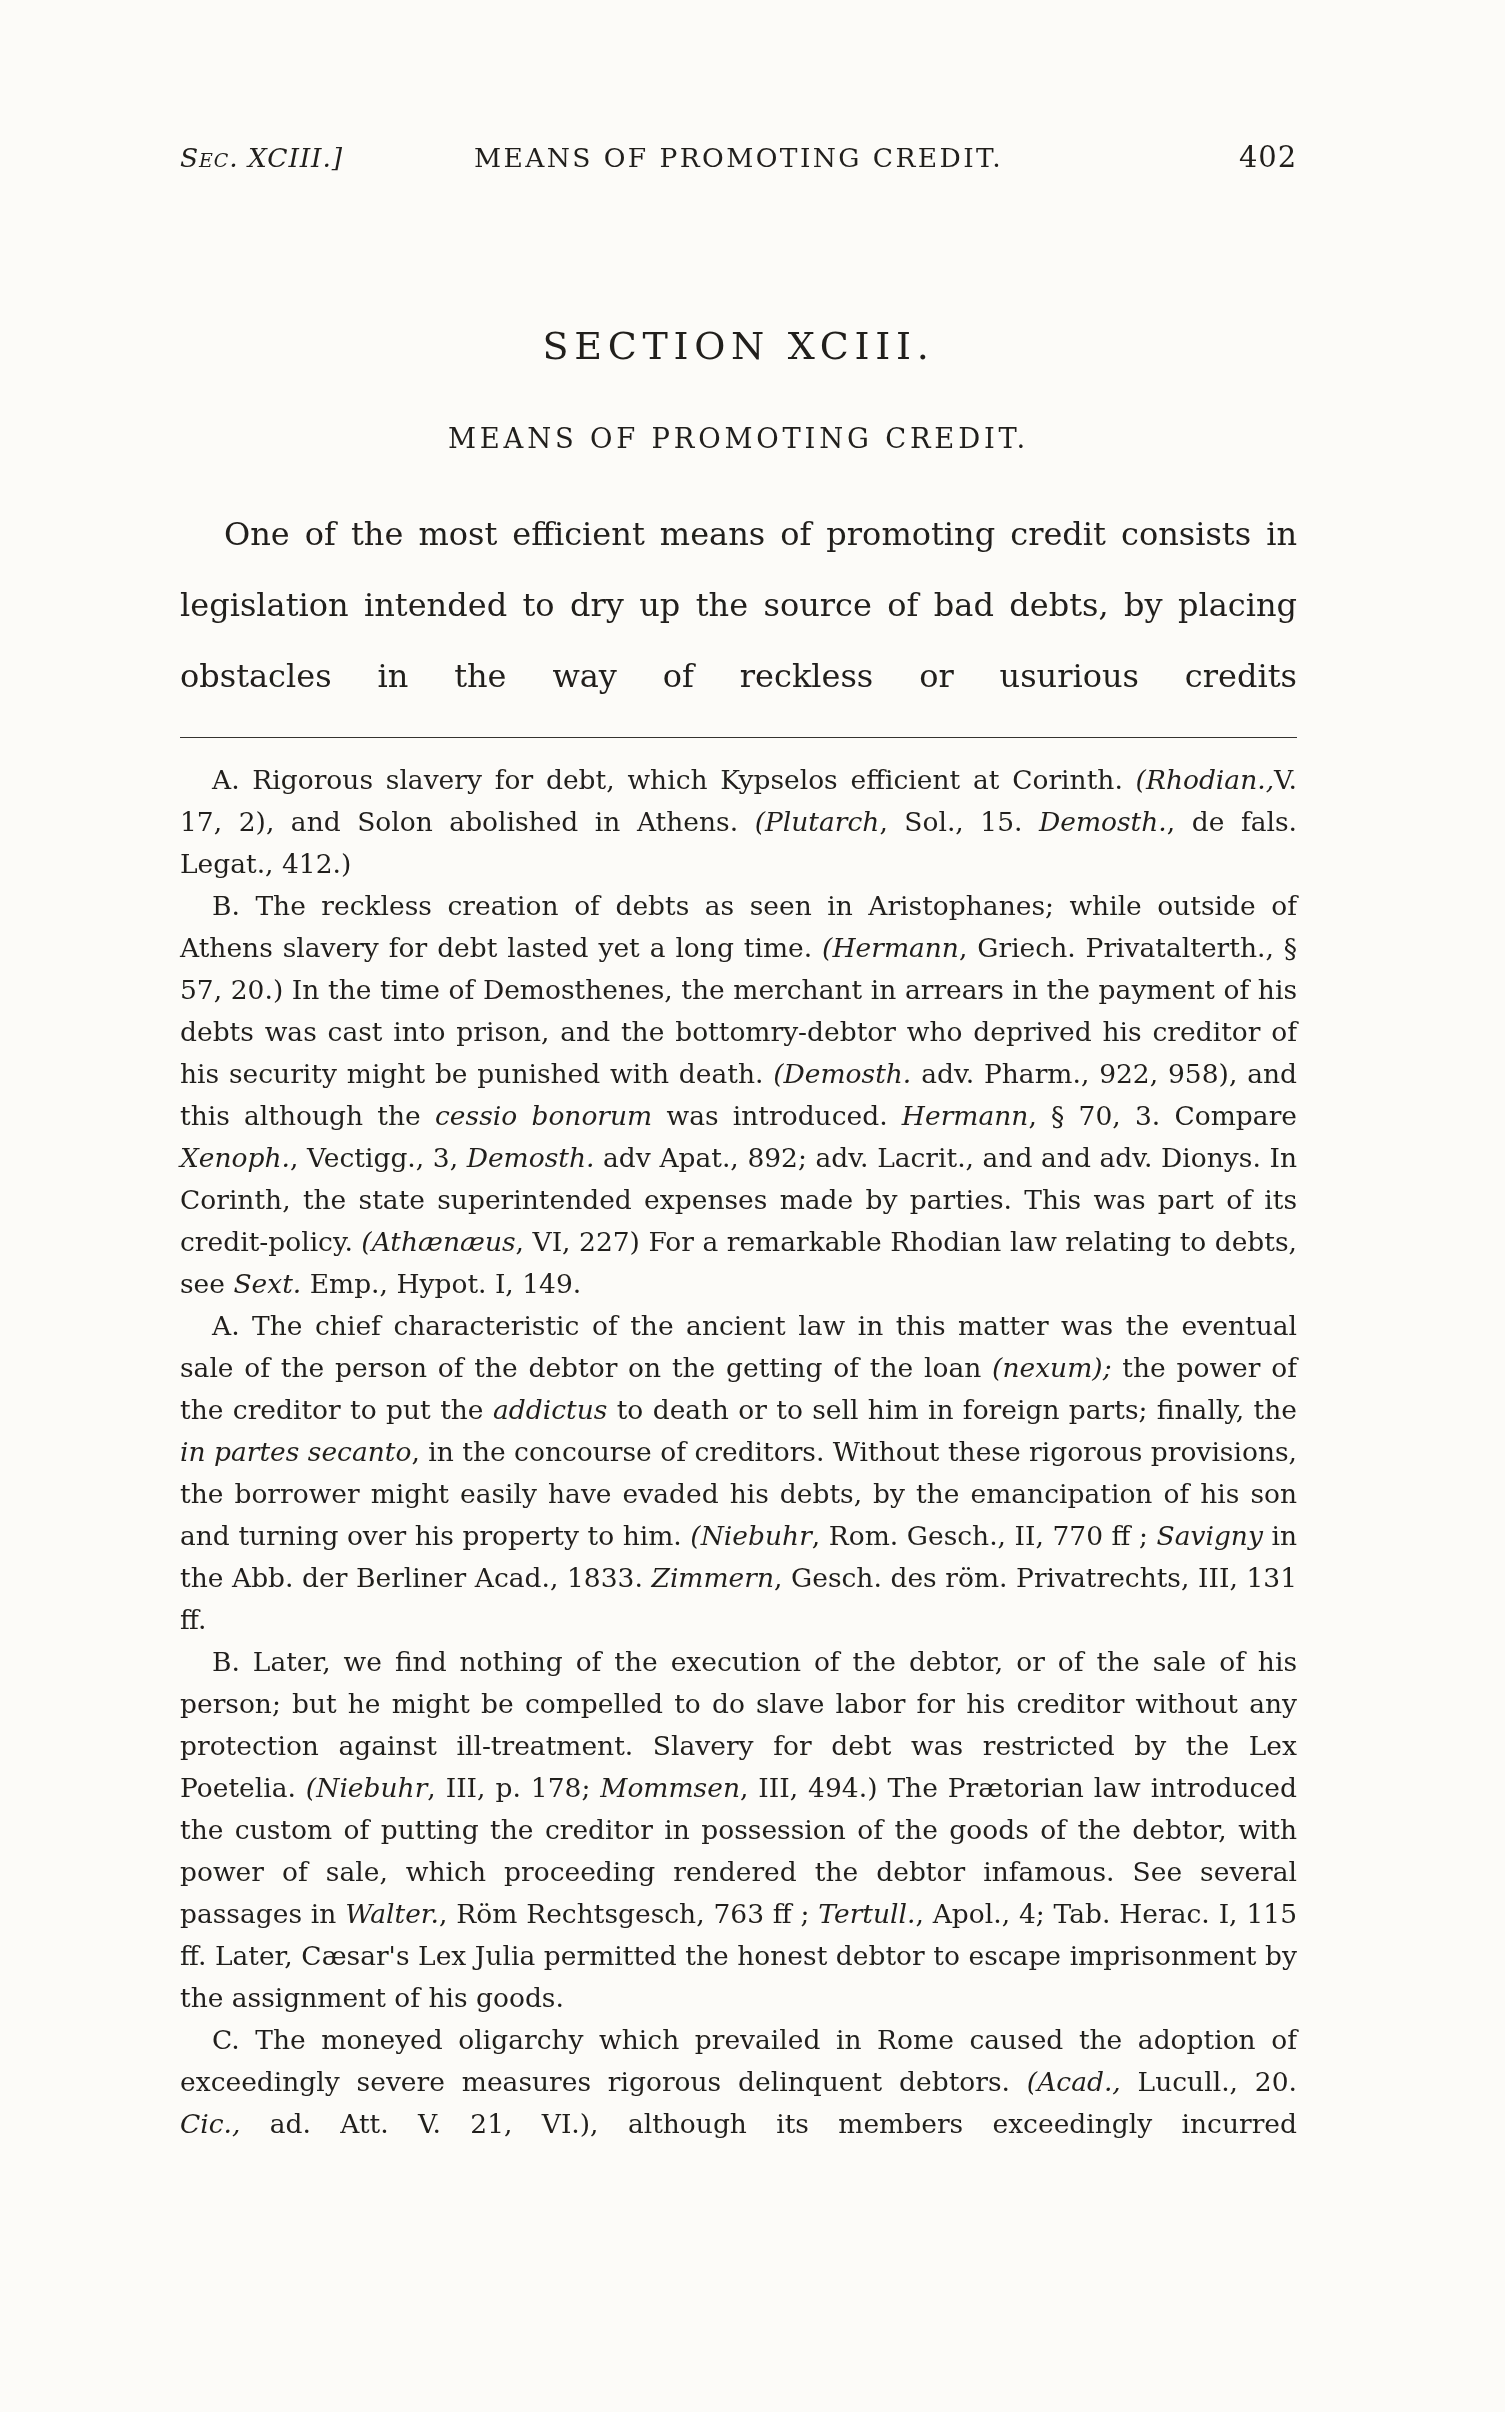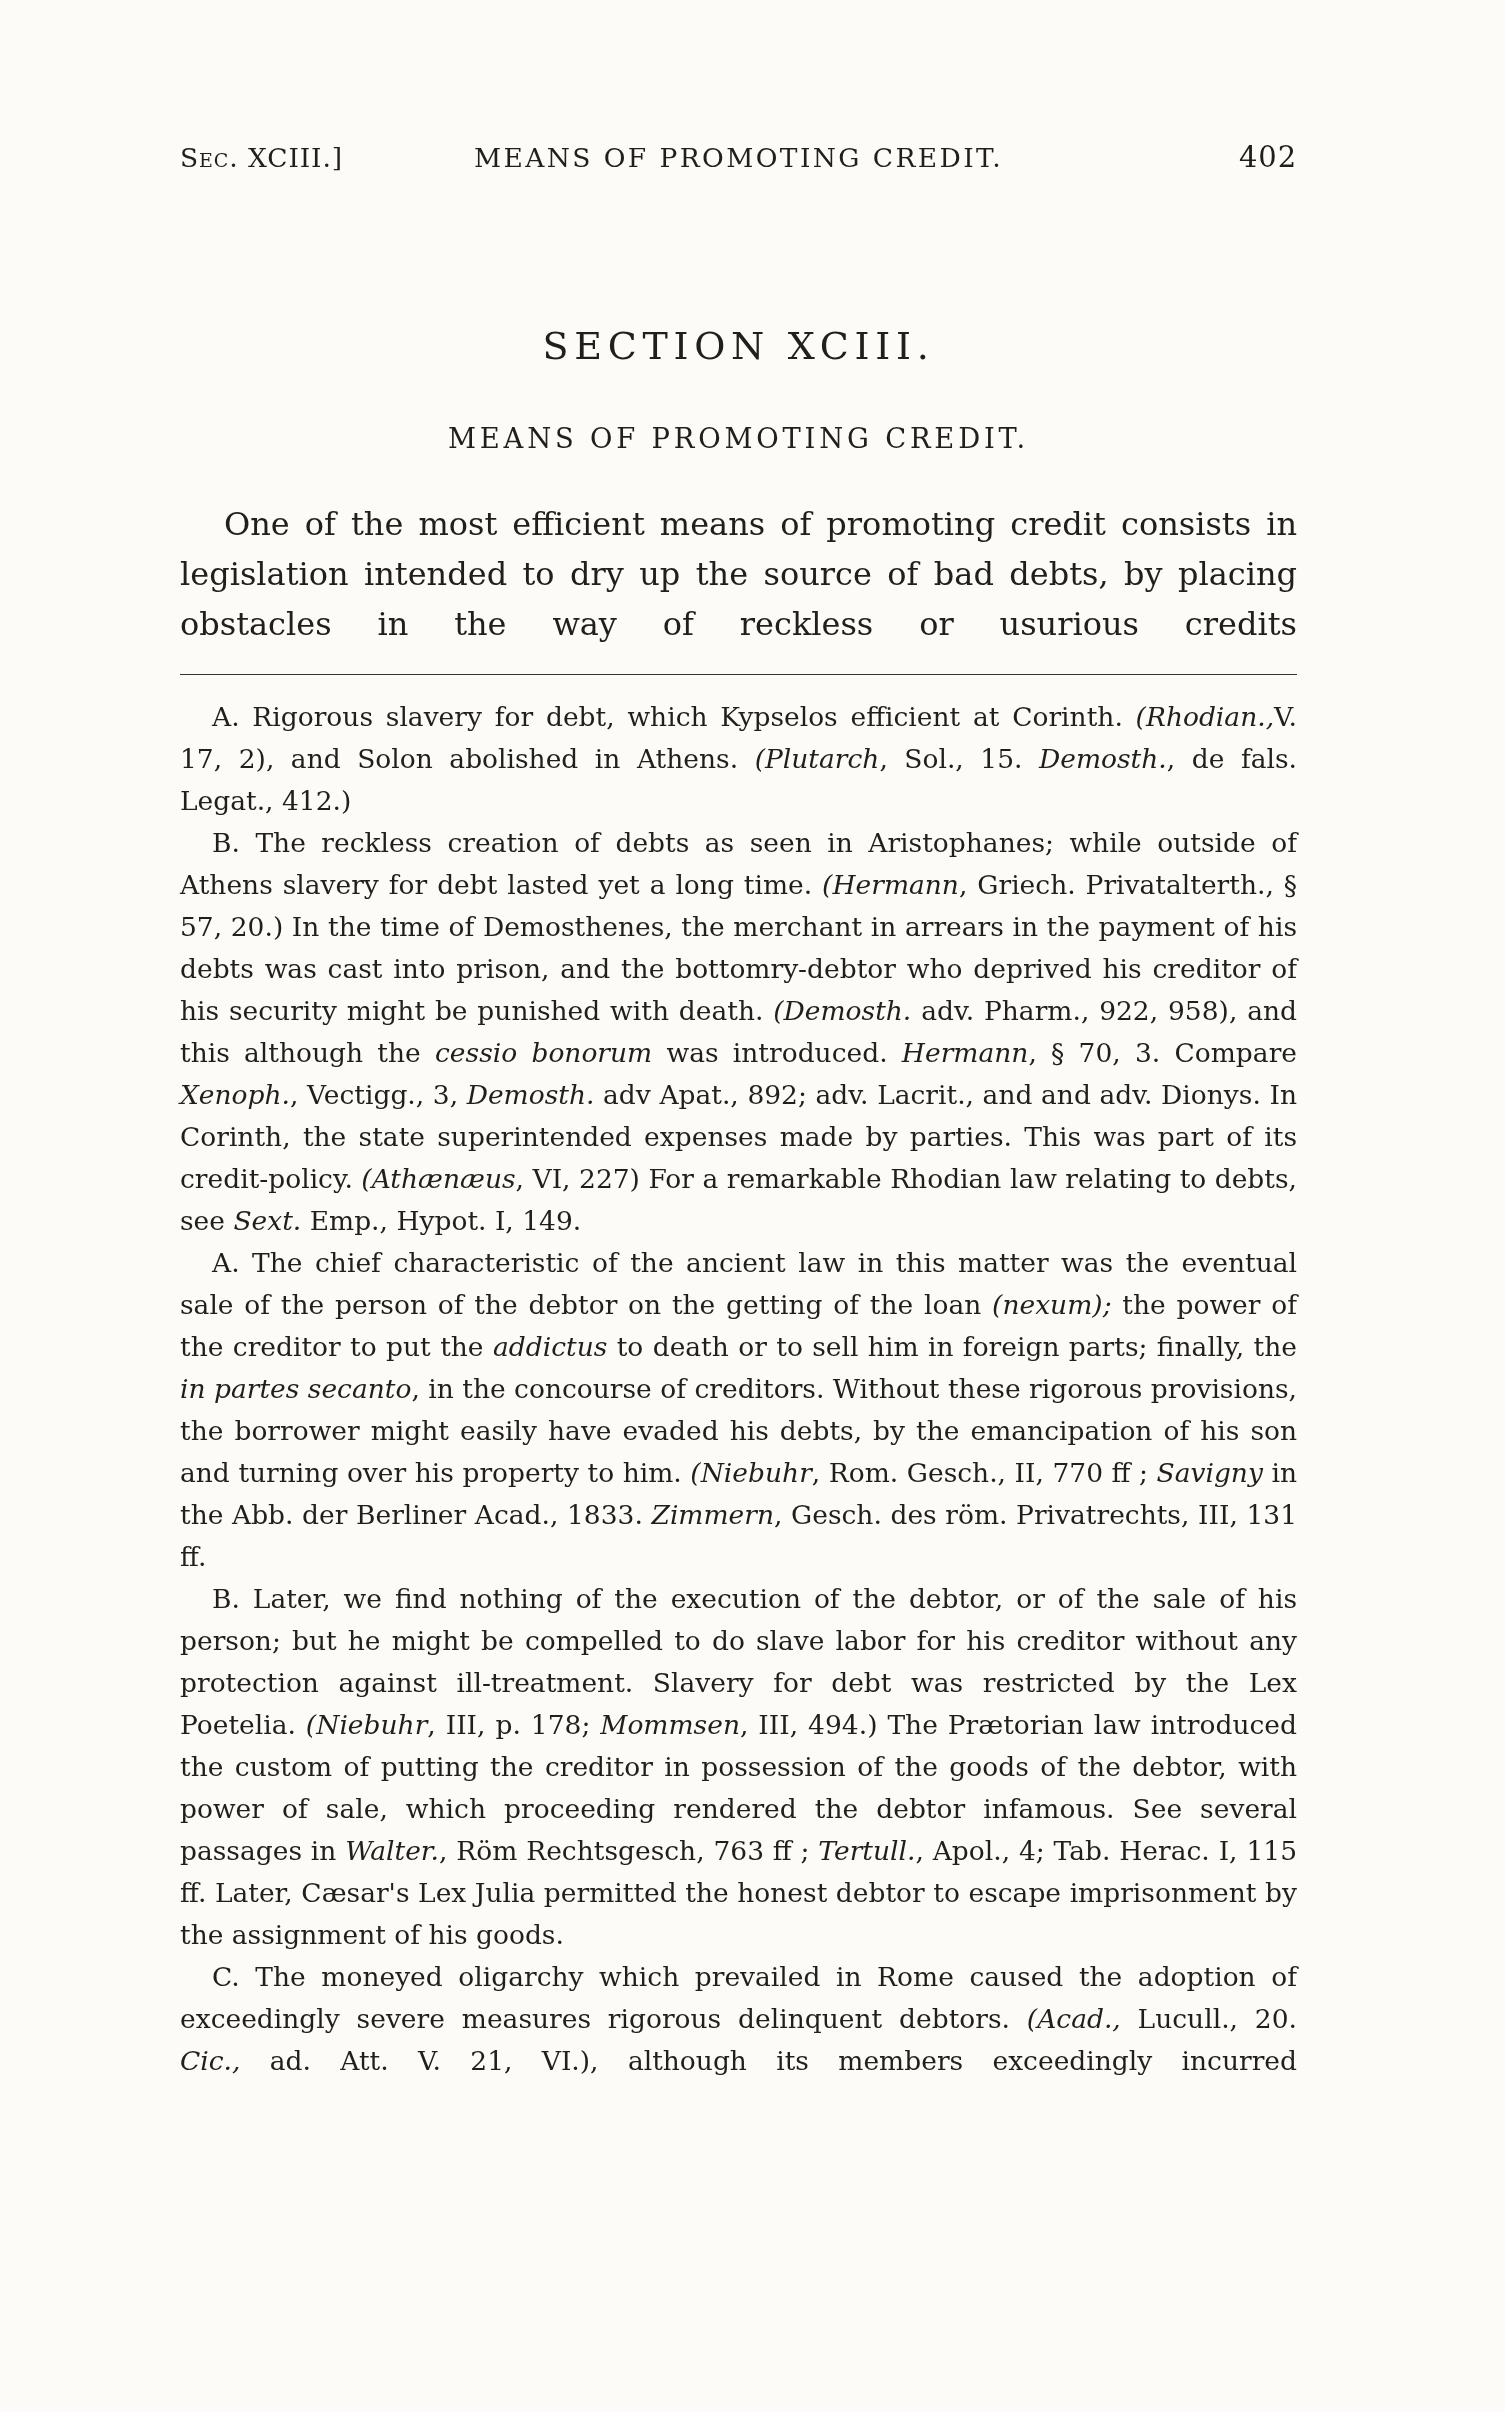--- a/index.html
+++ b/index.html
@@ -23,20 +23,21 @@
     display: grid;
     grid-template-columns: 1fr auto 1fr;
     align-items: baseline;
     font-size: 26.5px;
   }
   .hdr-left {
     justify-self: start;
     font-variant: small-caps;
     letter-spacing: 0.9px;
     white-space: nowrap;
+    font-style: italic;
   }
   .hdr-center {
     justify-self: center;
     letter-spacing: 2.4px;
     white-space: nowrap;
   }
   .hdr-right {
     justify-self: end;
     font-size: 29px;
     letter-spacing: 0.9px;
@@ -53,21 +54,21 @@
     margin: 55px 0 0 0;
     font-size: 27.4px;
     font-weight: normal;
     text-align: center;
     letter-spacing: 3.8px;
   }
   
   .body-par {
     margin: 45px 0 12px 0;
     font-size: 32px;
-    line-height: 50px;
+    line-height: 71px;
     text-align: justify;
     text-align-last: justify;
     text-indent: 44px;
   }
   
   .fn-rule {
     margin-top: 24.6px;
     border: 0;
     border-top: 1.9px solid #35332f;
     height: 0;

